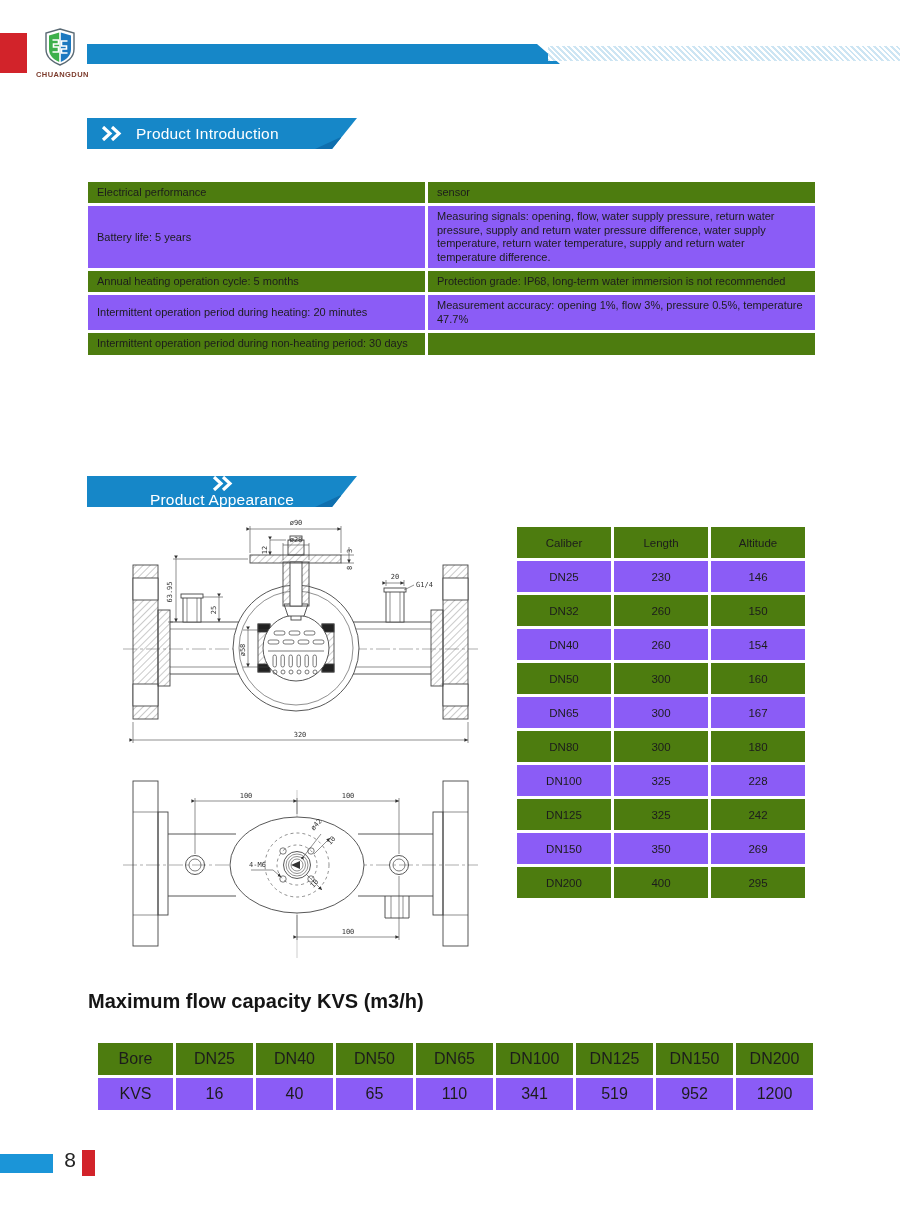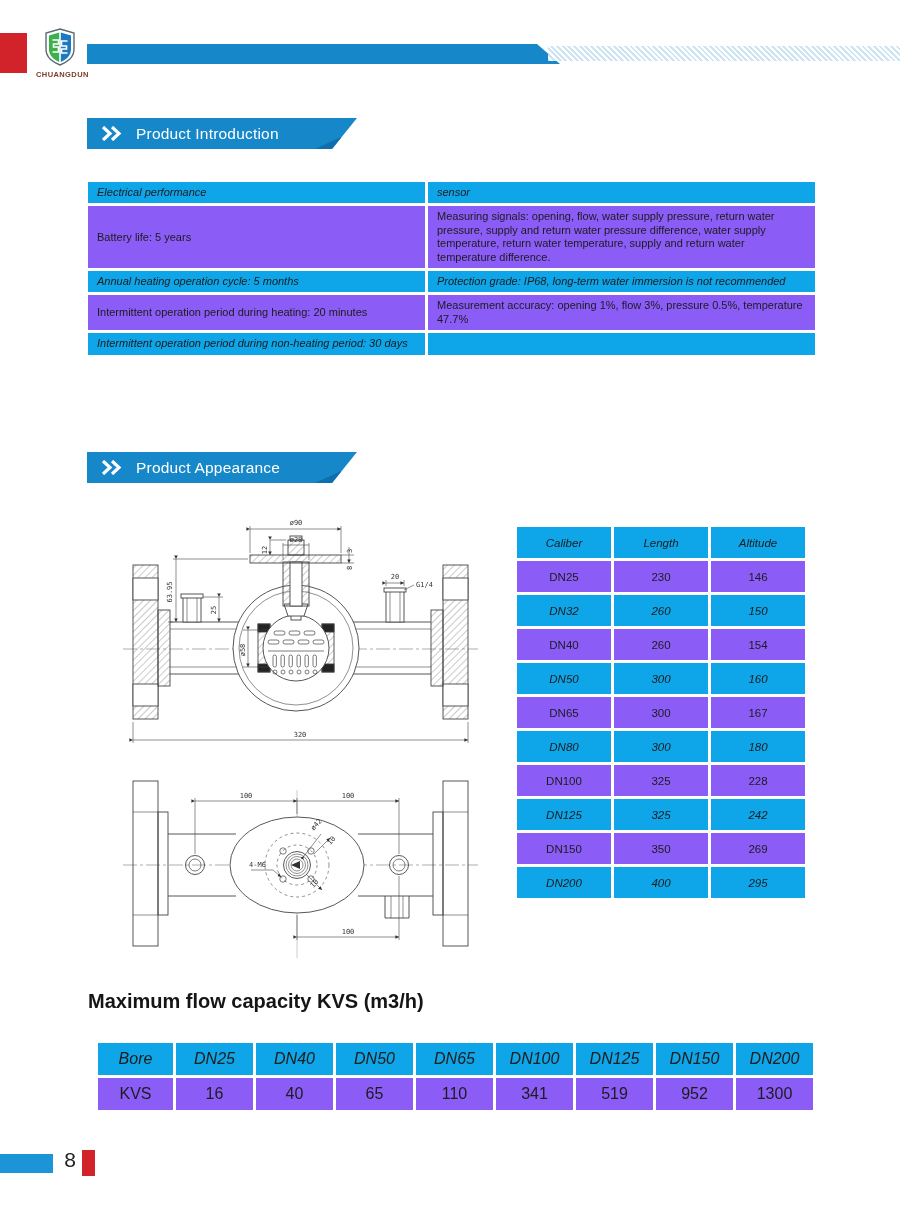--- a/index.html
+++ b/index.html
@@ -28,21 +28,21 @@
   }
   .section-banner .fold{
     position:absolute;right:16px;bottom:0;width:26px;height:12px;background:#0f6fae;
     clip-path:polygon(0 100%,100% 0,100% 100%);
   }
   .chev{display:inline-flex;margin:0 10px 0 14px;}
   .banner-label{font-size:15.5px;letter-spacing:.2px;}
   
   table{border-collapse:separate;border-spacing:3px;table-layout:fixed;}
   td,th{vertical-align:middle;font-weight:normal;}
-  .cell-light{background:#0ea5e9;font-style:italic;}
+  .cell-light{background:#4d7c0f;}
   .cell-dark{background:#8b5cf6;}
   .intro-table{position:absolute;left:85px;top:179px;width:733px;font-size:11px;line-height:1.22;}
   .intro-table td{padding:4px 9px;text-align:left;}
   .dim-table{position:absolute;left:514px;top:524px;width:288px;font-size:11.5px;}
   .dim-table td,.dim-table th{width:92px;height:29px;text-align:center;}
   .kvs-table{position:absolute;left:95px;top:1040px;width:721px;font-size:16px;}
   .kvs-table td,.kvs-table th{height:30px;text-align:center;}
   .kvs-heading{
     position:absolute;left:88px;top:990px;font-size:20px;font-weight:600;color:#151515;
   }
@@ -106,21 +106,21 @@
           <td class="cell-dark">Intermittent operation period during heating: 20 minutes</td>
           <td class="cell-dark">Measurement accuracy: opening 1%, flow 3%, pressure 0.5%, temperature 47.7%</td>
         </tr>
         <tr>
           <td class="cell-light">Intermittent operation period during non-heating period: 30 days</td>
           <td class="cell-light"></td>
         </tr>
       </tbody>
   </table>
 
-  <div class="section-banner" style="top:452px;">
+  <div class="section-banner" style="top:476px;flex-direction:column;">
     <span class="chev">
       <svg width="25" height="15" viewBox="0 0 25 15">
         <path d="M2 1 L9 7.5 L2 14" fill="none" stroke="#fff" stroke-width="3.2"></path>
         <path d="M11 1 L18 7.5 L11 14" fill="none" stroke="#fff" stroke-width="3.2"></path>
       </svg>
     </span>
     <span class="banner-label">Product Appearance</span>
     <span class="fold"></span>
   </div>
 
@@ -410,21 +410,21 @@
     <tbody id="kvs-rows">
         <tr>
           <td class="cell-dark">KVS</td>
           <td class="cell-dark">16</td>
           <td class="cell-dark">40</td>
           <td class="cell-dark">65</td>
           <td class="cell-dark">110</td>
           <td class="cell-dark">341</td>
           <td class="cell-dark">519</td>
           <td class="cell-dark">952</td>
-          <td class="cell-dark">1300</td>
+          <td class="cell-dark">1200</td>
         </tr>
       </tbody>
   </table>
 
   <div class="foot-blue"></div>
   <div class="foot-num">8</div>
   <div class="foot-red"></div>
 
 </div>
 

